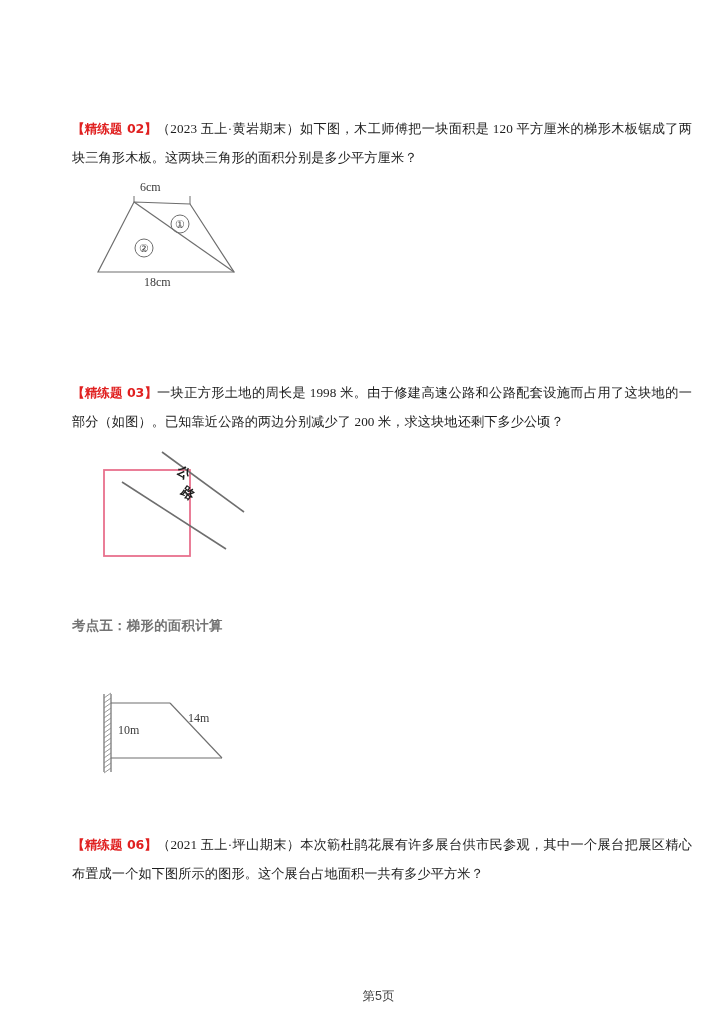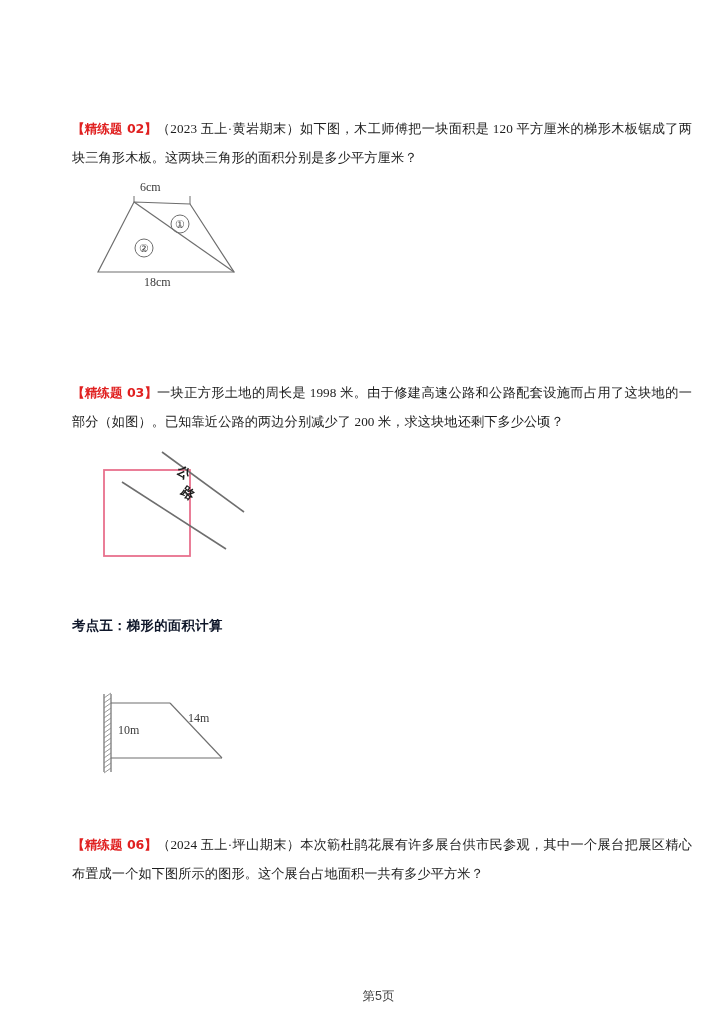--- a/index.html
+++ b/index.html
@@ -45,21 +45,21 @@
   }
   .qtext { }
 
   
   .section-heading {
     position: absolute;
     left: 56px;
     font-family: "DejaVu Sans", "Liberation Sans", sans-serif;
     font-weight: bold;
     font-size: 13.4px;
-    color: #0f172a;
+    color: #737373;
     letter-spacing: 0.3px;
   }
 
   
   .figure {
     position: absolute;
   }
   .figure svg { display: block; }
 
   
@@ -164,20 +164,20 @@
 
       <line x1="17" y1="11" x2="76" y2="11" stroke="#6e6e6e" stroke-width="1.1"></line>
       <line x1="76" y1="11" x2="128" y2="66" stroke="#6e6e6e" stroke-width="1.1"></line>
       <line x1="17" y1="66" x2="128" y2="66" stroke="#6e6e6e" stroke-width="1.1"></line>
       <text class="fig-label" x="24" y="42">10m</text>
       <text class="fig-label" x="94" y="30">14m</text>
     </svg>
   </div>
 
   <div class="qblock" style="top:830px;">
-    <span class="qlabel">【精练题 06】</span><span class="qtext">（2024 五上·坪山期末）本次簕杜鹃花展有许多展台供市民参观，其中一个展台把展区精心布置成一个如下图所示的图形。这个展台占地面积一共有多少平方米？</span>
+    <span class="qlabel">【精练题 06】</span><span class="qtext">（2021 五上·坪山期末）本次簕杜鹃花展有许多展台供市民参观，其中一个展台把展区精心布置成一个如下图所示的图形。这个展台占地面积一共有多少平方米？</span>
   </div>
 
   <div class="footer">
     <span>第5页</span>
   </div>
 
 </div>
 
 </body></html>

